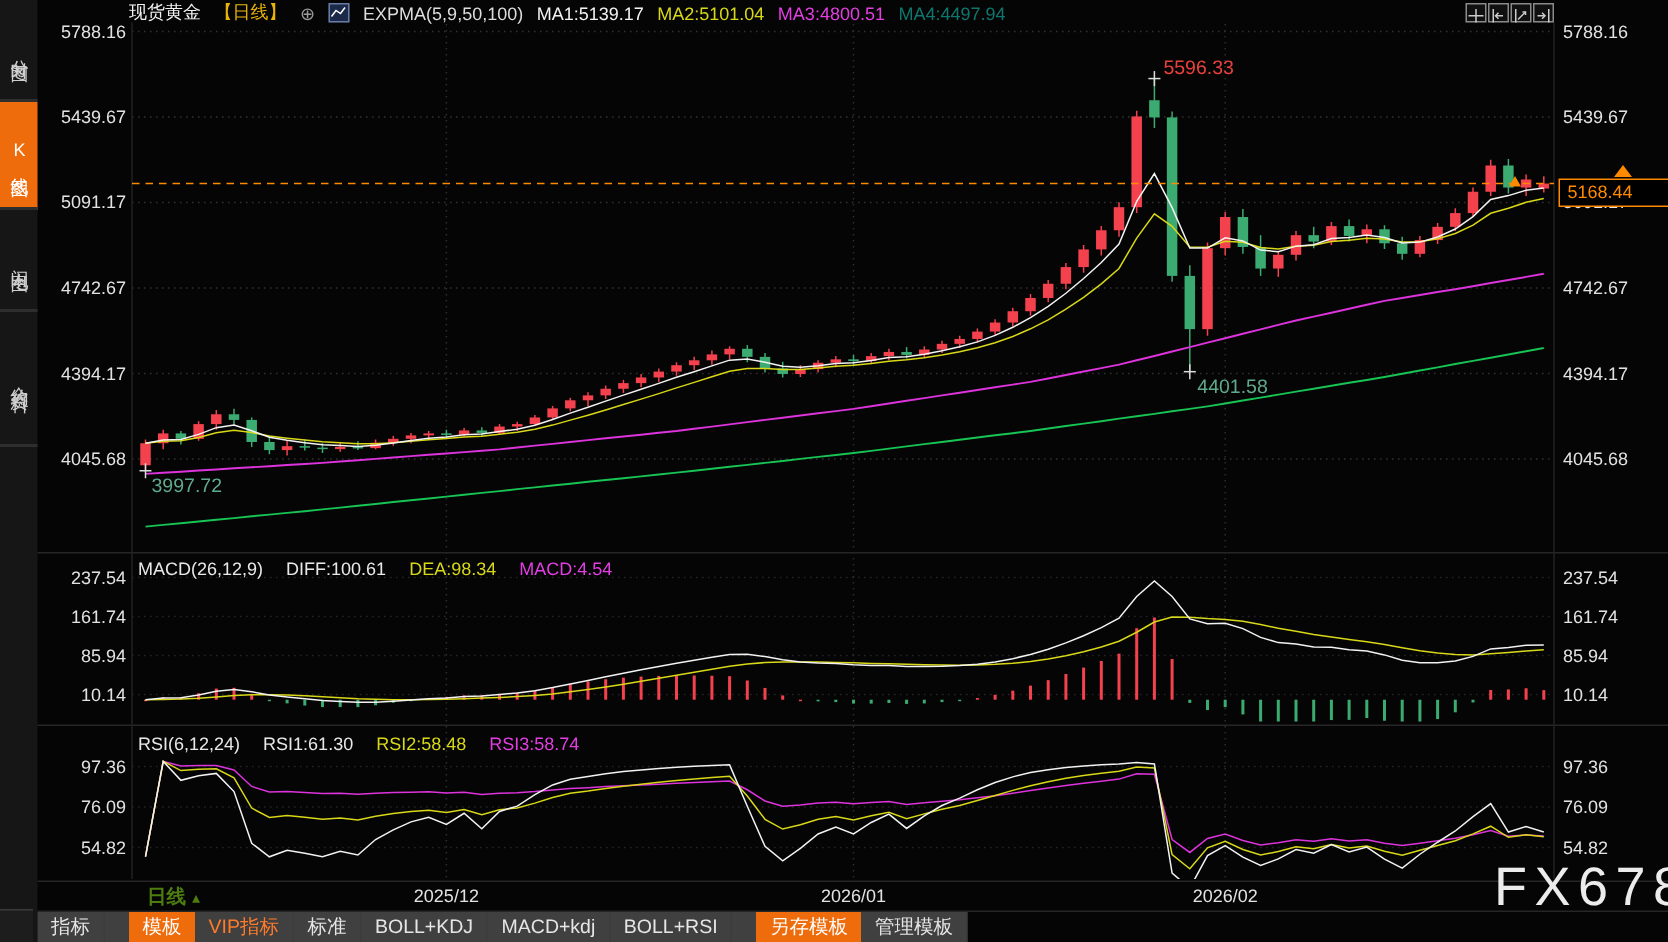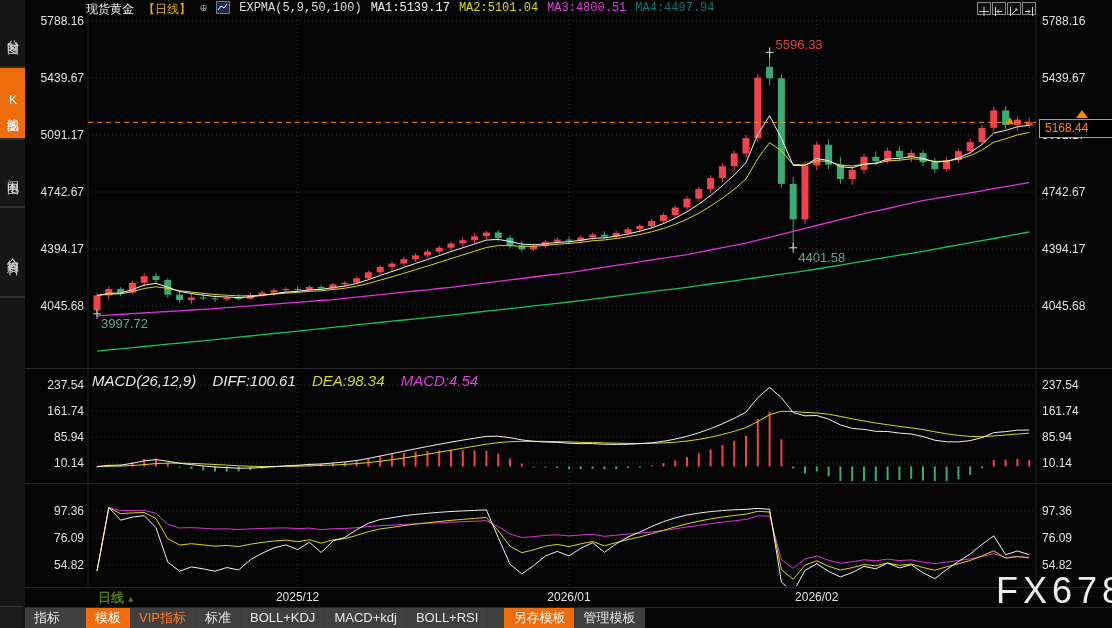--- a/index.html
+++ b/index.html
@@ -6,37 +6,37 @@
   .app{position:relative;width:1112px;height:628px;background:#050505;overflow:hidden;
        font-family:"Liberation Sans",sans-serif;-webkit-font-smoothing:antialiased;}
   svg text{font-family:"Liberation Sans",sans-serif;}
   
   .sidebar{position:absolute;left:0;top:0;width:25px;height:628px;background:#161616;z-index:6;}
   .side-item{width:25px;display:flex;align-items:center;justify-content:center;
     writing-mode:vertical-rl;text-orientation:upright;color:#cfcfcf;font-size:12px;
     letter-spacing:2px;border-bottom:2px solid #2e2e2e;cursor:pointer;}
   .side-item.active{background:#ef6c0c;color:#fff;}
   
-  .topbar{position:absolute;left:86px;top:1px;height:15px;display:flex;
-    gap:9px;font-size:12px;color:#ddd;z-index:6;white-space:nowrap;font-family:Liberation Mono, monospace;}
+  .topbar{position:absolute;left:86px;top:1px;height:15px;display:flex;align-items:center;
+    gap:9px;font-size:12px;color:#ddd;z-index:6;white-space:nowrap;}
   .symbol{color:#f2f2f2;}
   .interval-tag{color:#eab308;}
   .plus-icon{color:#9a9a9a;font-size:12px;}
   .chart-type-icon{width:12px;height:11px;background:#1b2a4a;border:1px solid #6a7aa0;
     display:inline-block;position:relative;}
   .chart-type-icon svg{position:absolute;left:0;top:0;}
   .win-icons{position:absolute;left:977px;top:2px;display:flex;gap:1px;z-index:6;}
   .win-icon{width:12px;height:11px;border:1px solid #8a8a8a;background:#101010;cursor:pointer;}
   
   .price-box{position:absolute;left:1039px;top:119px;width:70px;height:17px;border:1px solid #ff8a00;
     background:#000;color:#ff8a00;font-size:12px;line-height:17px;padding-left:5px;z-index:6;}
   .price-arrow{position:absolute;left:1076px;top:110px;width:0;height:0;z-index:6;
     border-left:6px solid transparent;border-right:6px solid transparent;border-bottom:8px solid #ff8a00;}
   
-  .panel-header{position:absolute;font-size:15px;z-index:5;white-space:nowrap;font-style:italic;}
+  .panel-header{position:absolute;font-size:12px;z-index:5;white-space:nowrap;}
   .panel-header span{margin-right:12px;}
   .hdr-white{color:#e8e8e8;} .hdr-yellow{color:#d8d818;} .hdr-magenta{color:#e23ee2;}
   
   .interval-label{position:absolute;left:98px;top:589px;color:#4d7c0f;font-size:13px;font-weight:bold;z-index:6;font-family:Liberation Mono, monospace;}
   .interval-label .tri{font-size:9px;margin-left:4px;}
   .toolbar{position:absolute;left:25px;top:608px;height:20px;display:flex;z-index:6;background:#404040;}
   .tb-item{height:20px;line-height:20px;padding:0 9px;font-size:13px;color:#e6e6e6;
     border-right:1px solid #3c3c3c;cursor:pointer;white-space:nowrap;}
   .tb-item.orange-bg{background:#ef6c0c;color:#fff;border-right:none;margin-left:16px;}
   .tb-item.orange-text{color:#ff7b2a;}
@@ -434,20 +434,26 @@
     </div>
   </div>
 
   <div class="panel-header" style="left:92px;top:372px">
     <span class="hdr-white">MACD(26,12,9)</span>
     <span class="hdr-white">DIFF:100.61</span>
     <span class="hdr-yellow">DEA:98.34</span>
     <span class="hdr-magenta">MACD:4.54</span>
   </div>
 
+  <div class="panel-header" style="left:92px;top:489px">
+    <span class="hdr-white">RSI(6,12,24)</span>
+    <span class="hdr-white">RSI1:61.30</span>
+    <span class="hdr-yellow">RSI2:58.48</span>
+    <span class="hdr-magenta">RSI3:58.74</span>
+  </div>
 
   <div class="price-arrow"></div>
   <div class="price-box">5168.44</div>
 
   <div class="interval-label">
     <span>日线</span><span class="tri">▲</span>
   </div>
 
   <div class="toolbar">
     <div class="tb-item">指标</div>

